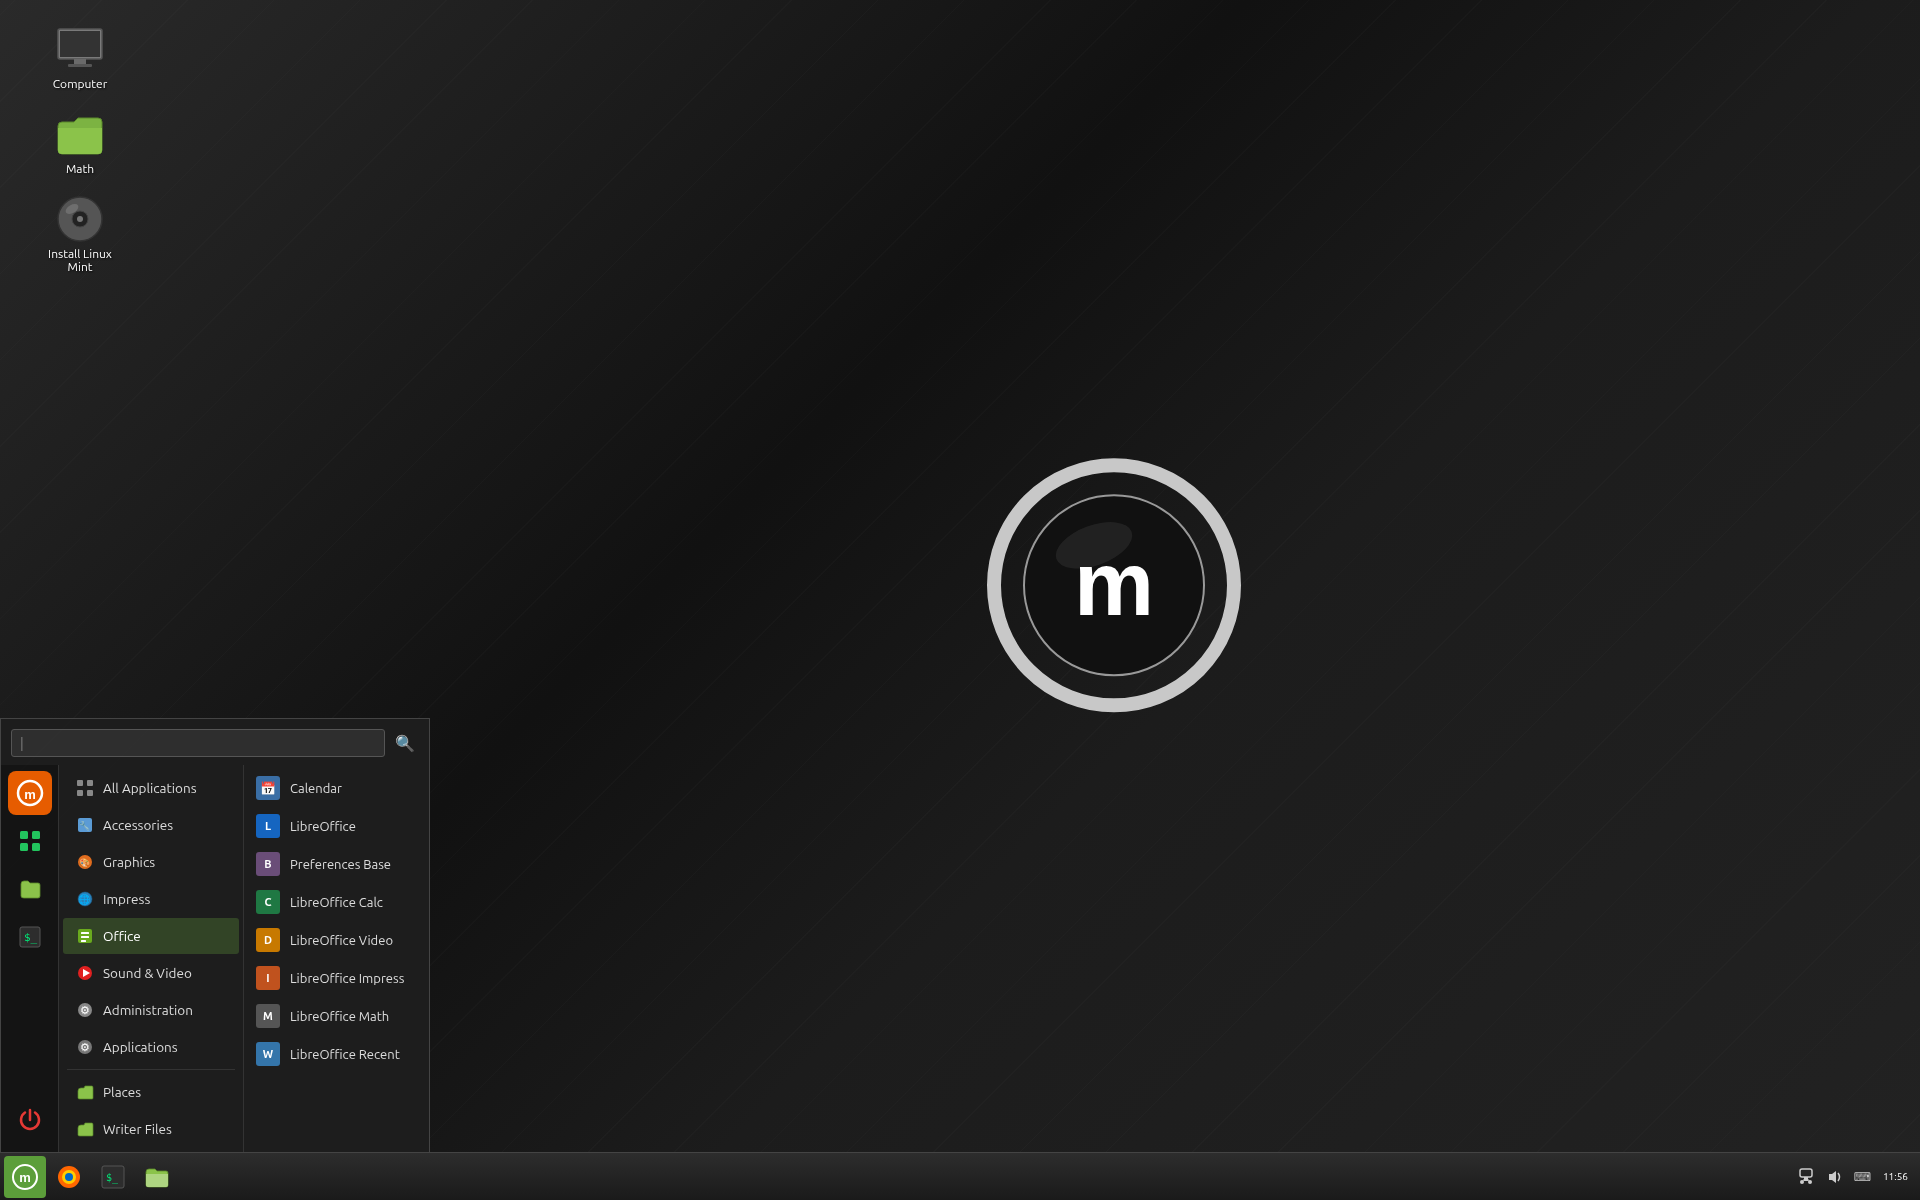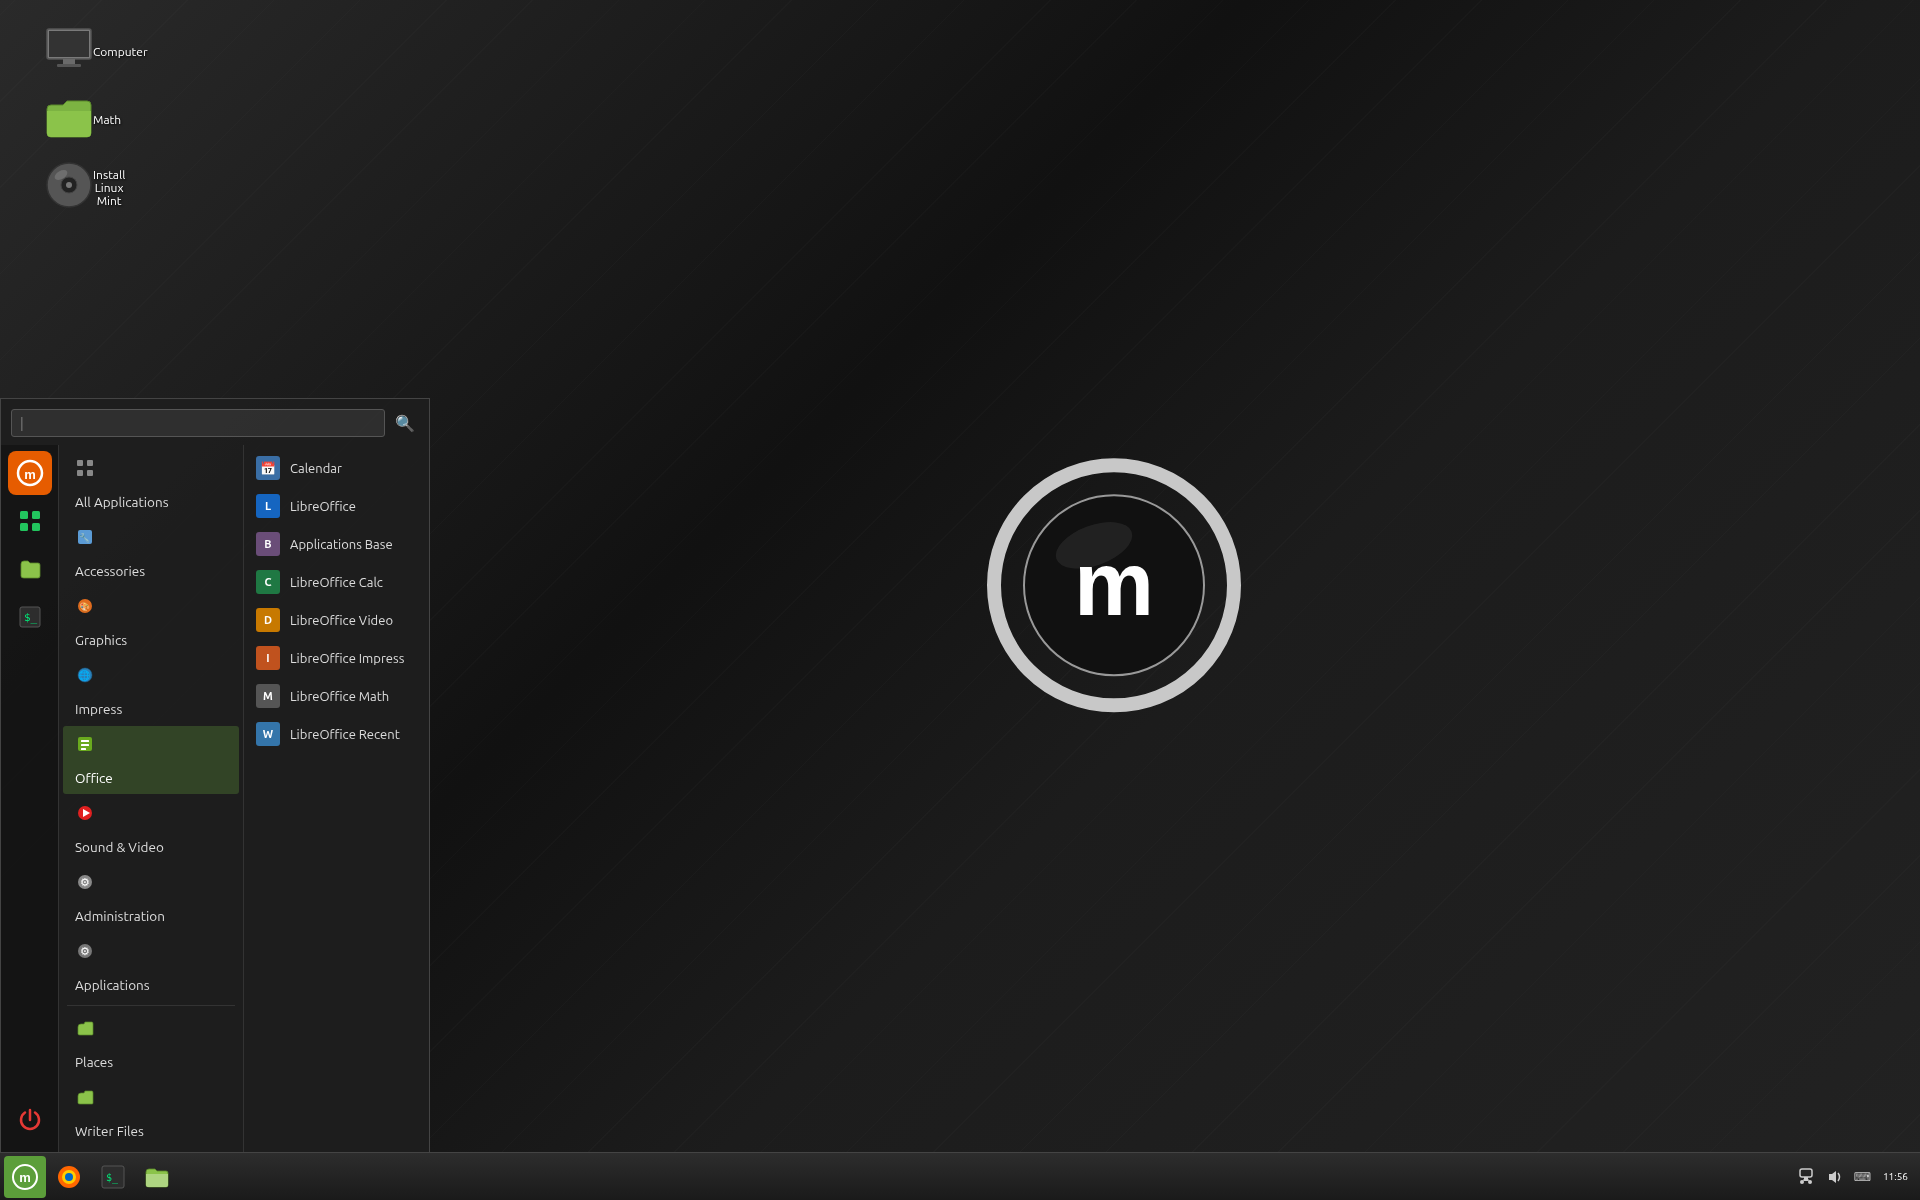--- a/index.html
+++ b/index.html
@@ -57,21 +57,21 @@
       top: 20px;
       left: 40px;
       z-index: 2;
       display: flex;
       flex-direction: column;
       gap: 10px;
     }
 
     .desktop-icon {
       display: flex;
-      flex-direction: row;
+      flex-direction: column;
       align-items: center;
       cursor: pointer;
       padding: 5px;
       border-radius: 4px;
       width: 80px;
     }
 
     .desktop-icon-img {
       width: 48px;
       height: 48px;
@@ -225,29 +225,28 @@
     
     #menu-categories {
       width: 185px;
       padding: 4px 0;
       border-right: 1px solid #333;
       overflow-y: auto;
     }
 
     .category-item {
       display: flex;
-      align-items: flex-start;
-      gap: 16px;
+      align-items: center;
+      gap: 8px;
       padding: 8px 12px;
       cursor: pointer;
       color: #ddd;
       font-size: 13.5px;
       border-radius: 3px;
       margin: 1px 4px;
-      flex-direction: column;
     }
 
     .category-item.selected {
       background: rgba(100, 160, 60, 0.3);
       color: white;
     }
 
     .cat-icon {
       width: 20px;
       height: 20px;
@@ -517,21 +516,21 @@
           <span>Calendar</span>
         </div>
 
         <div class="app-item">
           <div class="app-icon" style="background:#1565c0; width:24px; height:24px; border-radius:3px; display:flex; align-items:center; justify-content:center; color:white; font-size:11px; font-weight:bold;">L</div>
           <span>LibreOffice</span>
         </div>
 
         <div class="app-item">
           <div class="app-icon" style="background:#6a4d78; width:24px; height:24px; border-radius:3px; display:flex; align-items:center; justify-content:center; color:white; font-size:11px; font-weight:bold;">B</div>
-          <span>Applications Base</span>
+          <span>Preferences Base</span>
         </div>
 
         <div class="app-item">
           <div class="app-icon" style="background:#1f7843; width:24px; height:24px; border-radius:3px; display:flex; align-items:center; justify-content:center; color:white; font-size:11px; font-weight:bold;">C</div>
           <span>LibreOffice Calc</span>
         </div>
 
         <div class="app-item">
           <div class="app-icon" style="background:#c77900; width:24px; height:24px; border-radius:3px; display:flex; align-items:center; justify-content:center; color:white; font-size:11px; font-weight:bold;">D</div>
           <span>LibreOffice Video</span>

